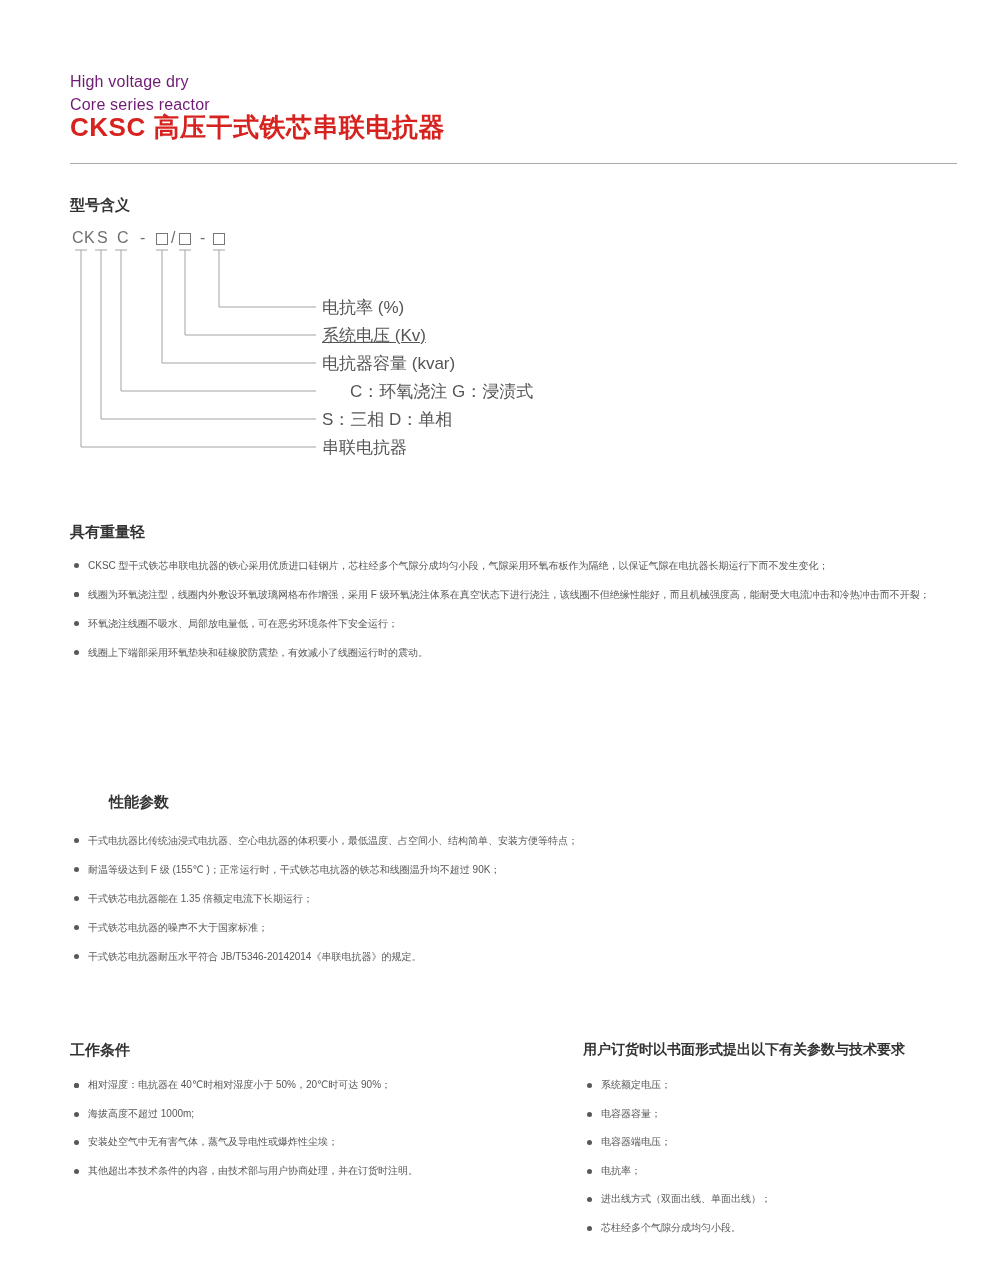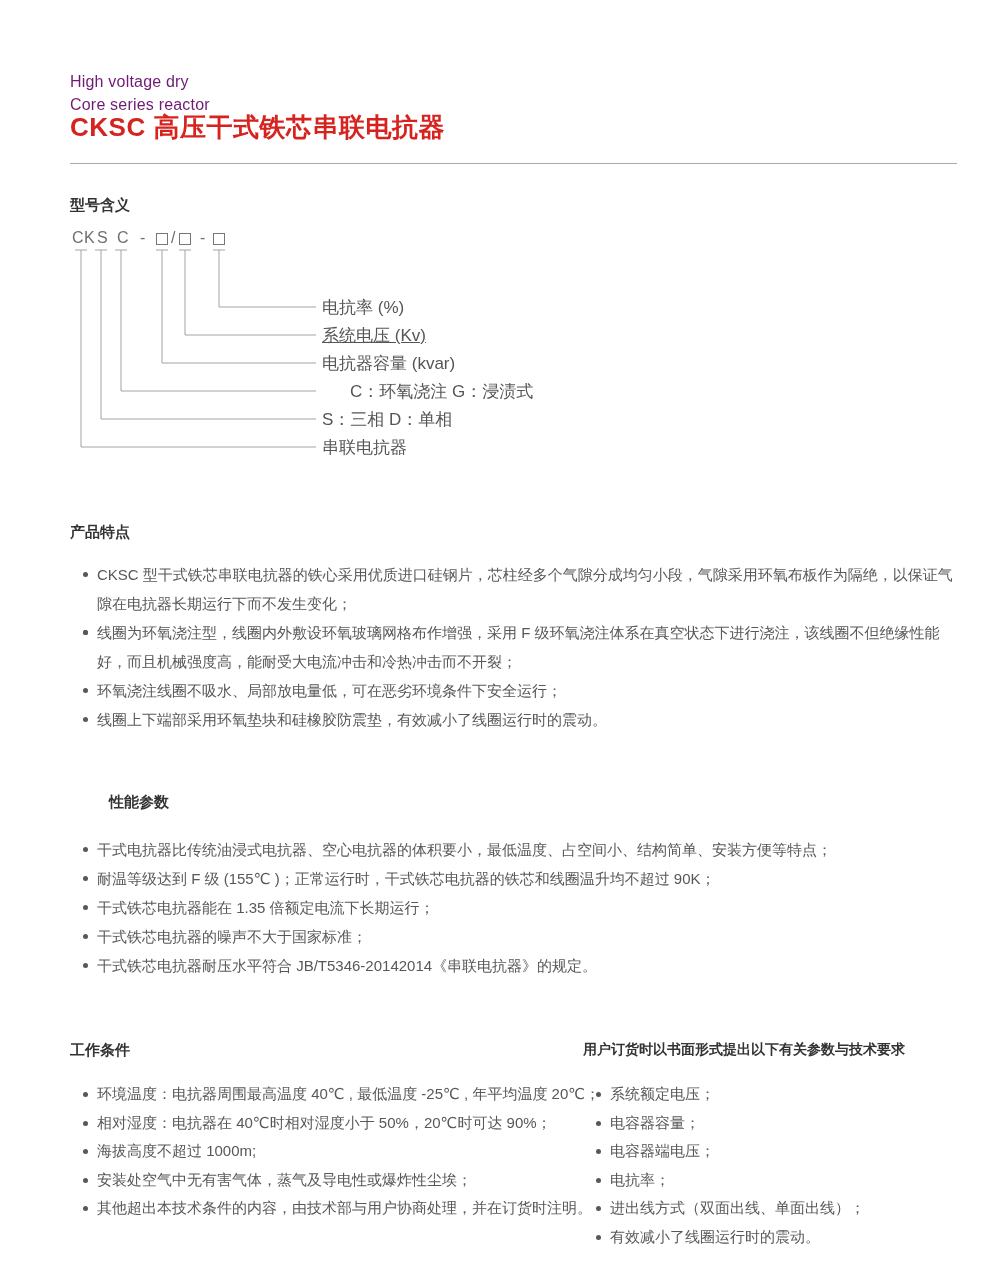--- a/index.html
+++ b/index.html
@@ -12,21 +12,21 @@
   .sub-en{left:70px;color:#701a75;font-size:16px;line-height:23px;letter-spacing:.2px;}
   .title{left:70px;top:110px;color:#d7231f;font-size:26px;font-weight:700;letter-spacing:.5px;white-space:nowrap;}
   .rule{left:70px;top:163px;width:887px;height:1px;background:#aaaaaa;}
   
   .h2{color:#333333;font-size:15px;font-weight:700;white-space:nowrap;}
   
   .code-part{position:absolute;color:#6f6f6f;font-size:16px;font-weight:400;line-height:14px;letter-spacing:.5px;}
   .code-box{position:absolute;width:10px;height:10px;border:1.5px solid #777777;background:#ffffff;}
   .diag-label{position:absolute;color:#555555;font-size:17px;line-height:15px;white-space:nowrap;}
   
-  ul.blist{list-style:none;margin:12px;padding:0;color:#595757;font-size:15px;}
+  ul.blist{list-style:none;margin:3px;padding:0;color:#595757;font-size:10px;}
   ul.blist li{position:relative;padding-left:15px;}
   .dot{position:absolute;left:1px;width:5px;height:5px;border-radius:50%;background:#595757;}
   .lh29 li{line-height:29px;}
   .lh29 .dot{top:12px;}
   .lh28 li{line-height:28.5px;white-space:nowrap;}
   .lh28 .dot{top:12px;}
 </style>
 </head>
 <body>
 
@@ -62,50 +62,50 @@
     </svg>
 
     <div class="diag-label" style="left:322px;top:300px;">电抗率 (%)</div>
     <div class="diag-label" style="left:322px;top:328px;text-decoration:underline;">系统电压 (Kv)</div>
     <div class="diag-label" style="left:322px;top:356px;">电抗器容量 (kvar)</div>
     <div class="diag-label" style="left:322px;top:384px;margin-left:28px;">C：环氧浇注 G：浸渍式</div>
     <div class="diag-label" style="left:322px;top:412px;">S：三相 D：单相</div>
     <div class="diag-label" style="left:322px;top:440px;">串联电抗器</div>
   </div>
 
-  <div class="abs h2" style="left:70px;top:523px;">产品特点</div>
+  <div class="abs h2" style="left:70px;top:523px;">具有重量轻</div>
   <ul class="abs blist lh29" style="left:70px;top:548px;width:874px;">
     <li><span class="dot"></span><span>CKSC 型干式铁芯串联电抗器的铁心采用优质进口硅钢片，芯柱经多个气隙分成均匀小段，气隙采用环氧布板作为隔绝，以保证气隙在电抗器长期运行下而不发生变化；</span></li>
     <li><span class="dot"></span></li>
     <li><span class="dot"></span><span>线圈为环氧浇注型，线圈内外敷设环氧玻璃网格布作增强，采用 F 级环氧浇注体系在真空状态下进行浇注，该线圈不但绝缘性能好，而且机械强度高，能耐受大电流冲击和冷热冲击而不开裂；</span></li>
     <li><span class="dot"></span><span>环氧浇注线圈不吸水、局部放电量低，可在恶劣环境条件下安全运行；</span></li>
     <li><span class="dot"></span><span>线圈上下端部采用环氧垫块和硅橡胶防震垫，有效减小了线圈运行时的震动。</span></li>
   </ul>
 
   <div class="abs h2" style="left:70px;top:793px;margin-left:39px;">性能参数</div>
   <ul class="abs blist lh29" style="left:70px;top:823px;width:874px;">
     <li><span class="dot"></span><span>干式电抗器比传统油浸式电抗器、空心电抗器的体积要小，最低温度、占空间小、结构简单、安装方便等特点；</span></li>
     <li><span class="dot"></span><span>耐温等级达到 F 级 (155℃ )；正常运行时，干式铁芯电抗器的铁芯和线圈温升均不超过 90K；</span></li>
     <li><span class="dot"></span><span>干式铁芯电抗器能在 1.35 倍额定电流下长期运行；</span></li>
     <li><span class="dot"></span><span>干式铁芯电抗器的噪声不大于国家标准；</span></li>
     <li><span class="dot"></span><span>干式铁芯电抗器耐压水平符合 JB/T5346-20142014《串联电抗器》的规定。</span></li>
   </ul>
 
   <div class="abs h2" style="left:70px;top:1041px;">工作条件</div>
   <ul class="abs blist lh28" style="left:70px;top:1068px;width:500px;">
-    <li><span class="dot"></span><span>环境温度：电抗器周围最高温度 40℃ , 最低温度 -25℃ , 年平均温度 20℃；</span></li>
+    <li><span class="dot"></span></li>
     <li><span class="dot"></span><span>相对湿度：电抗器在 40℃时相对湿度小于 50%，20℃时可达 90%；</span></li>
     <li><span class="dot"></span><span>海拔高度不超过 1000m;</span></li>
     <li><span class="dot"></span><span>安装处空气中无有害气体，蒸气及导电性或爆炸性尘埃；</span></li>
     <li><span class="dot"></span><span>其他超出本技术条件的内容，由技术部与用户协商处理，并在订货时注明。</span></li>
   </ul>
 
   <div class="abs h2" style="left:583px;top:1041px;font-size:14px;">用户订货时以书面形式提出以下有关参数与技术要求</div>
   <ul class="abs blist lh28" style="left:583px;top:1068px;width:400px;">
     <li><span class="dot"></span><span>系统额定电压；</span></li>
     <li><span class="dot"></span><span>电容器容量；</span></li>
     <li><span class="dot"></span><span>电容器端电压；</span></li>
     <li><span class="dot"></span><span>电抗率；</span></li>
     <li><span class="dot"></span><span>进出线方式（双面出线、单面出线）；</span></li>
-    <li><span class="dot"></span><span>有效减小了线圈运行时的震动。</span></li>
+    <li><span class="dot"></span><span>芯柱经多个气隙分成均匀小段。</span></li>
   </ul>
 
 </div>
 
 </body></html>

